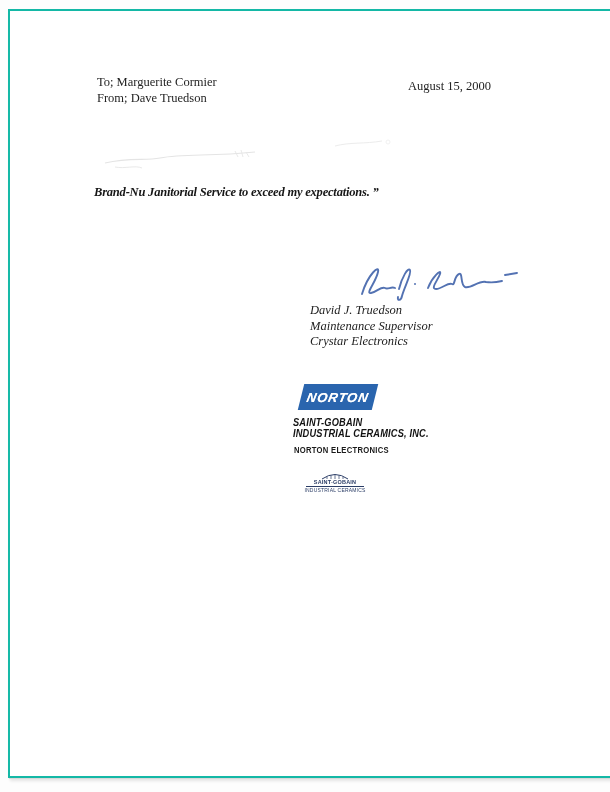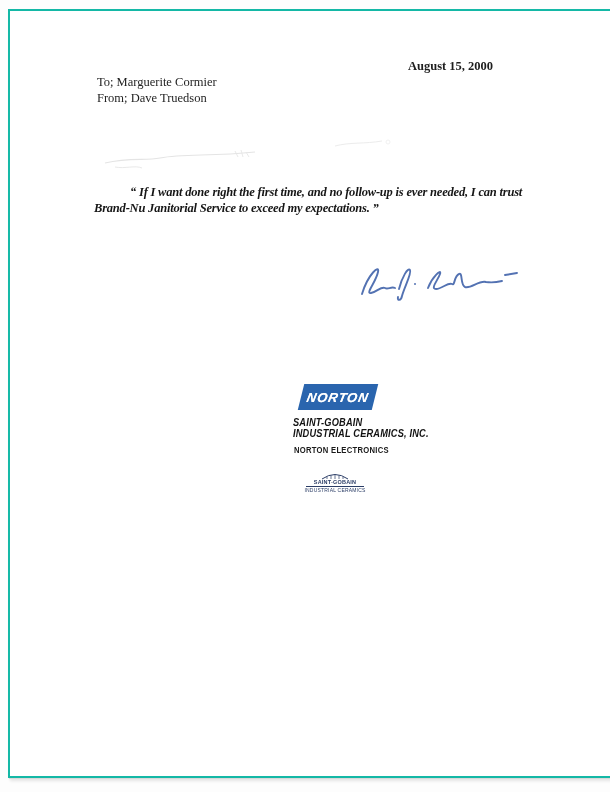--- a/index.html
+++ b/index.html
@@ -122,37 +122,41 @@
   <svg class="abs smudges" width="593" height="769">
     <path d="M95,152 C120,146 135,150 150,147 C175,142 200,146 245,141" stroke="#e4e4e4" stroke-width="1.2" fill="none"></path>
     <path d="M105,156 C115,158 125,154 132,157" stroke="#e9e9e9" stroke-width="1" fill="none"></path>
     <path d="M325,135 C340,131 355,133 372,130" stroke="#ececec" stroke-width="1" fill="none"></path>
     <circle cx="378" cy="131" r="2" stroke="#ececec" stroke-width="0.8" fill="none"></circle>
     <path d="M225,140 l3,6 M231,139 l2,7 M236,141 l3,5" stroke="#e7e7e7" stroke-width="0.9" fill="none"></path>
   </svg>
 
   <div class="abs serif-line" style="left:87px; top:64px;">To; Marguerite Cormier</div>
   <div class="abs serif-line" style="left:87px; top:80px;text-align:center;">From; Dave Truedson</div>
-  <div class="abs serif-line" style="left:398px; top:48px;font-weight:bold;">August 15, 2000</div>
+  <div class="abs serif-line" style="left:398px; top:68px;">August 15, 2000</div>
 
   <div class="abs quote-block">
-    <div class="quote-line1">“ If I want done right the first time, and no follow-up is ever needed, I can trust</div>
     <div>Brand-Nu Janitorial Service to exceed my expectations. ”</div>
   </div>
 
   <svg class="abs signature-svg" width="170" height="52" viewBox="0 0 170 52">
     <g stroke="#3c5fa8" stroke-width="1.9" fill="none" stroke-linecap="round" opacity="0.88">
       <path d="M12,36 C18,16 30,6 28,14 C26,24 15,36 21,35 C27,34 31,28 35,30 C38,32 41,28 45,30"></path>
       <path d="M49,31 C52,19 58,9 60,12 C62,15 54,30 52,38 C51,43 47,43 48,39"></path>
       <circle cx="65" cy="26" r="1" fill="#3c5fa8" stroke="none"></circle>
       <path d="M78,30 C82,19 92,10 90,16 C88,22 80,31 86,31 C92,31 98,24 102,26 C105,28 104,18 109,16 C113,14 110,27 115,29 C121,31 129,22 136,24 C142,25 148,24 152,23"></path>
       <path d="M155,17 L167,15"></path>
     </g>
   </svg>
 
+  <div class="abs sign-block">
+    <div>David J. Truedson</div>
+    <div>Maintenance Supervisor</div>
+    <div>Crystar Electronics</div>
+  </div>
 
   <div class="abs norton-logo" style="background:#2a65ae;">
     <span>NORTON</span>
   </div>
 
   <div class="abs sg-heading">
     <div>SAINT-GOBAIN</div>
     <div>INDUSTRIAL CERAMICS, INC.</div>
   </div>
 

